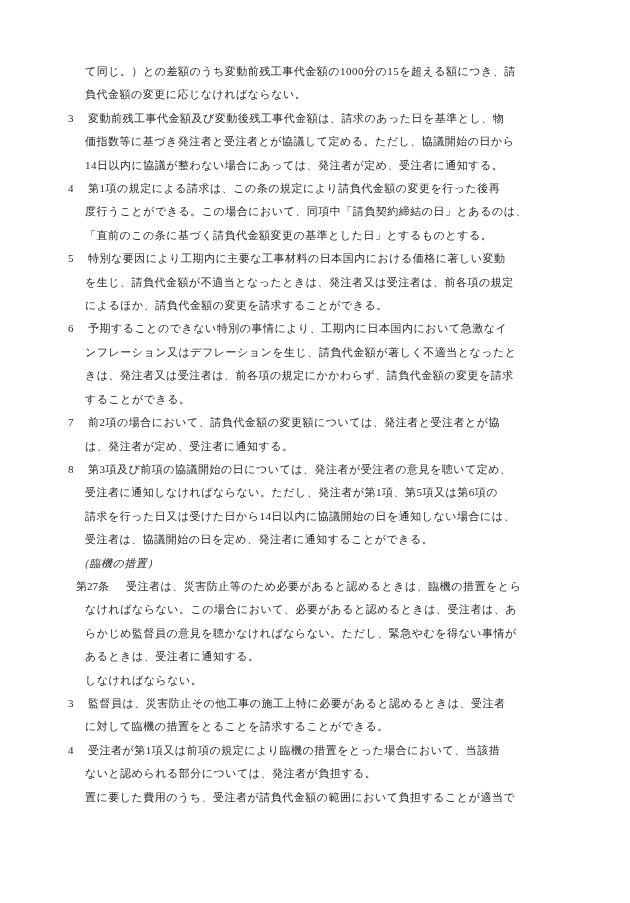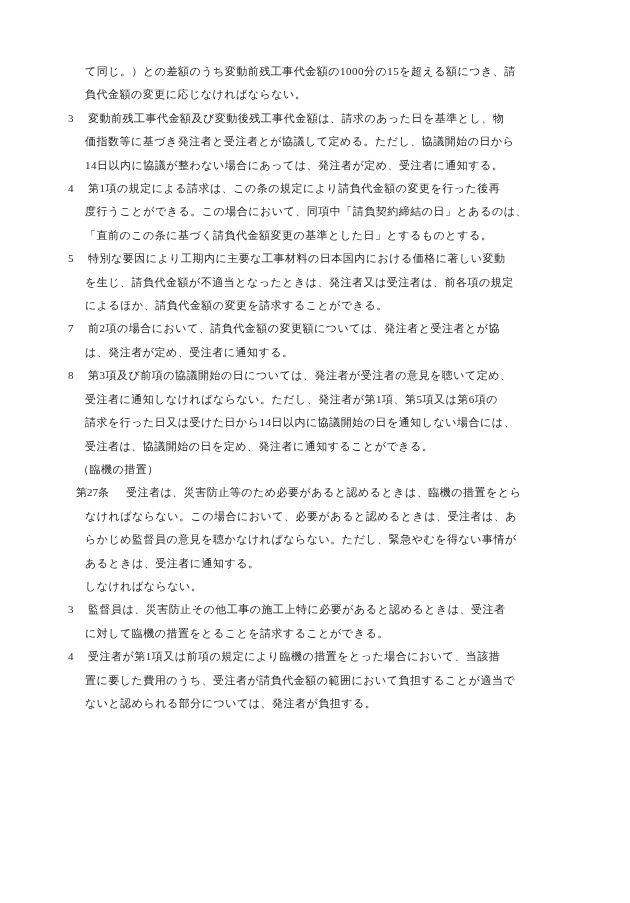--- a/index.html
+++ b/index.html
@@ -40,20 +40,21 @@
     width: 20px;
     letter-spacing: 0;
   }
   .label.article-label {
     margin-left: 16px;
     width: 50px;
   }
   .heading-line {
     padding-left: 18px;
     white-space: nowrap;
+    font-style: italic;
   }
 </style>
 </head>
 <body>
 
 <div class="page">
   <div class="content" id="doc-content">
       <div class="block continuation">
         <div class="line first"><span>て同じ。）との差額のうち変動前残工事代金額の1000分の15を超える額につき、請</span></div>
         <div class="line cont"><span>負代金額の変更に応じなければならない。</span></div>
@@ -65,20 +66,26 @@
       </div>
       <div class="block item">
         <div class="line first"><span class="label">4</span><span>第1項の規定による請求は、この条の規定により請負代金額の変更を行った後再</span></div>
         <div class="line cont"><span>度行うことができる。この場合において、同項中「請負契約締結の日」とあるのは、</span></div>
         <div class="line cont"><span>「直前のこの条に基づく請負代金額変更の基準とした日」とするものとする。</span></div>
       </div>
       <div class="block item">
         <div class="line first"><span class="label">5</span><span>特別な要因により工期内に主要な工事材料の日本国内における価格に著しい変動</span></div>
         <div class="line cont"><span>を生じ、請負代金額が不適当となったときは、発注者又は受注者は、前各項の規定</span></div>
         <div class="line cont"><span>によるほか、請負代金額の変更を請求することができる。</span></div>
+      </div>
+      <div class="block item">
+        <div class="line first"><span class="label">6</span><span>予期することのできない特別の事情により、工期内に日本国内において急激なイ</span></div>
+        <div class="line cont"><span>ンフレーション又はデフレーションを生じ、請負代金額が著しく不適当となったと</span></div>
+        <div class="line cont"><span>きは、発注者又は受注者は、前各項の規定にかかわらず、請負代金額の変更を請求</span></div>
+        <div class="line cont"><span>することができる。</span></div>
       </div>
       <div class="block item">
         <div class="line first"><span class="label">7</span><span>前2項の場合において、請負代金額の変更額については、発注者と受注者とが協</span></div>
         <div class="line cont"><span>は、発注者が定め、受注者に通知する。</span></div>
       </div>
       <div class="block item">
         <div class="line first"><span class="label">8</span><span>第3項及び前項の協議開始の日については、発注者が受注者の意見を聴いて定め、</span></div>
         <div class="line cont"><span>受注者に通知しなければならない。ただし、発注者が第1項、第5項又は第6項の</span></div>
         <div class="line cont"><span>請求を行った日又は受けた日から14日以内に協議開始の日を通知しない場合には、</span></div>
         <div class="line cont"><span>受注者は、協議開始の日を定め、発注者に通知することができる。</span></div>
@@ -94,17 +101,17 @@
       </div>
       <div class="block item">
         <div class="line cont"><span>しなければならない。</span></div>
       </div>
       <div class="block item">
         <div class="line first"><span class="label">3</span><span>監督員は、災害防止その他工事の施工上特に必要があると認めるときは、受注者</span></div>
         <div class="line cont"><span>に対して臨機の措置をとることを請求することができる。</span></div>
       </div>
       <div class="block item">
         <div class="line first"><span class="label">4</span><span>受注者が第1項又は前項の規定により臨機の措置をとった場合において、当該措</span></div>
+        <div class="line cont"><span>ないと認められる部分については、発注者が負担する。</span></div>
         <div class="line cont"><span>置に要した費用のうち、受注者が請負代金額の範囲において負担することが適当で</span></div>
-        <div class="line cont"><span>ないと認められる部分については、発注者が負担する。</span></div>
       </div>
     </div>
 </div>
 
 </body></html>

